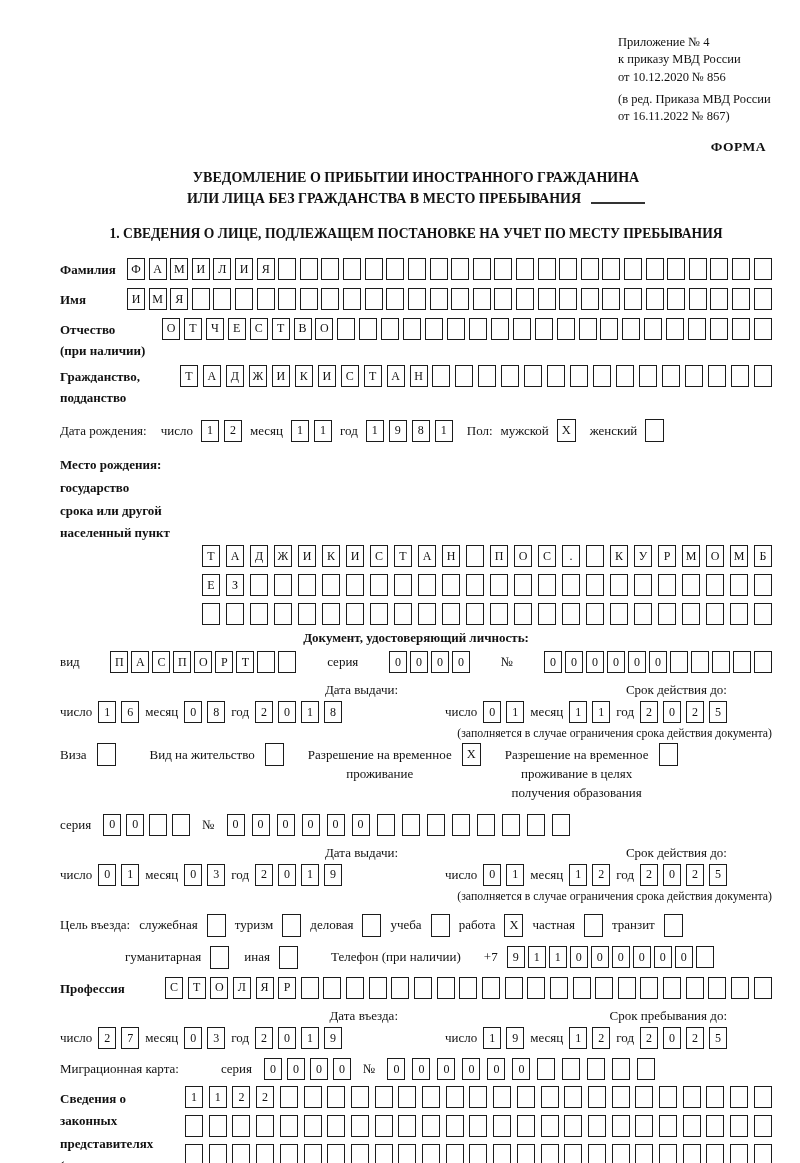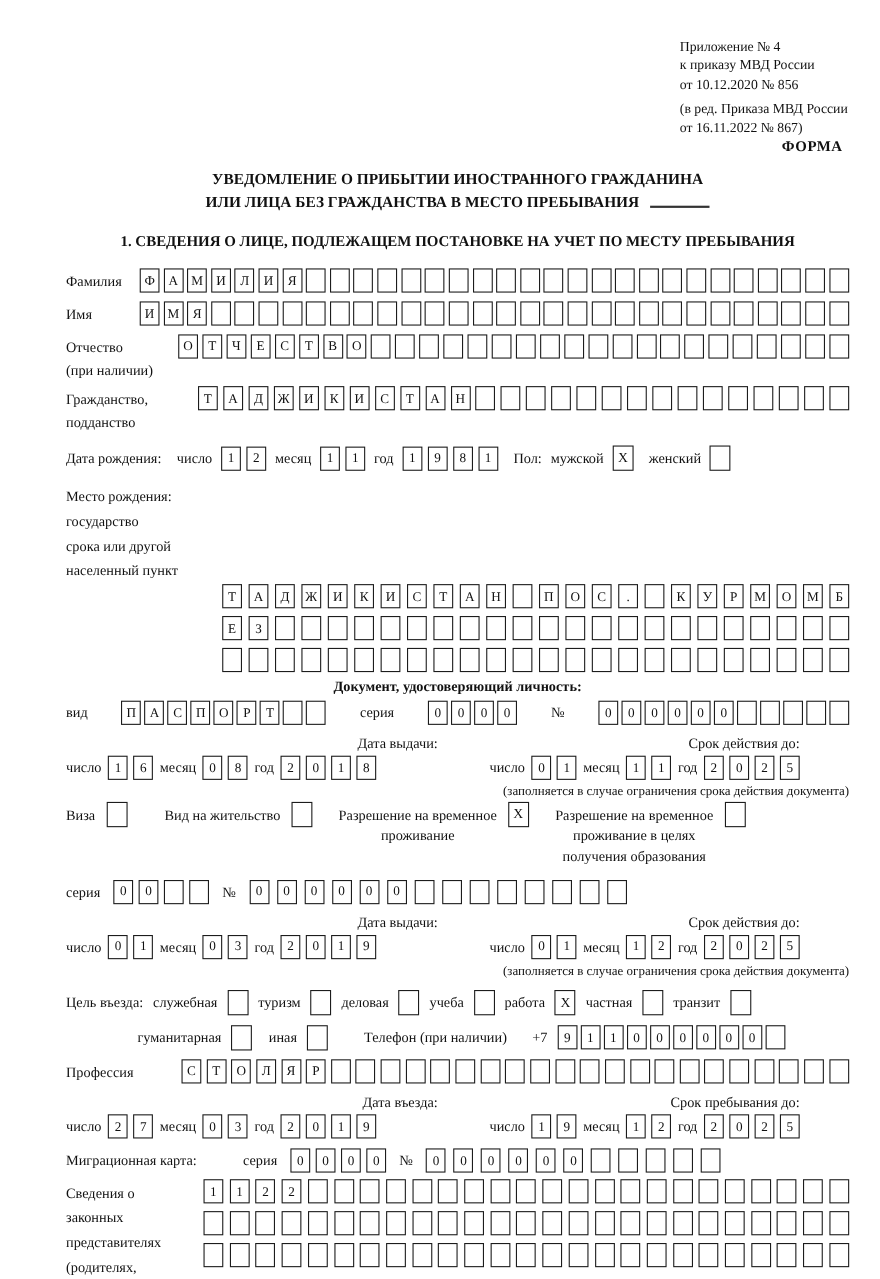--- a/index.html
+++ b/index.html
@@ -3,30 +3,30 @@
 <meta charset="utf-8">
 <style>
   html,body{margin:0;padding:0;background:#fff;}
   body{width:800px;height:1163px;overflow:hidden;color:#111;
        font-family:"Liberation Serif","DejaVu Serif",serif;font-size:13px;}
   .page{box-sizing:border-box;width:800px;height:1163px;padding:34px 28px 10px 60px;}
 
   
   .hdr{margin-left:558px;font-size:12.5px;line-height:1.38;}
   .hdr .rev{margin-top:5px;}
-  .forma{font-weight:bold;text-align:right;padding-right:6px;font-size:13.5px;letter-spacing:.5px;}
+  .forma{font-weight:bold;text-align:right;padding-right:6px;margin-top:14px;font-size:13.5px;letter-spacing:.5px;}
 
   
   .title{text-align:center;font-weight:bold;font-size:14px;margin-top:12px;line-height:1.5;}
   .uline{display:inline-block;width:54px;border-bottom:2px solid #333;margin-left:10px;transform:translateY(1px);}
   .sec1{font-weight:bold;font-size:13.6px;text-align:center;margin-top:17px;}
 
   
   .frow{display:flex;align-items:flex-start;margin-top:7px;}
-  .flabel{line-height:1.6;padding-top:2px;flex:0 0 auto;}
+  .flabel{line-height:1.6;padding-top:2px;flex:0 0 auto;font-weight:bold;}
   .cellrow{display:flex;justify-content:space-between;margin-left:auto;}
   .stack{margin-left:auto;display:flex;flex-direction:column;gap:7px;}
   .w645{width:645px}.w610{width:610px}.w592{width:592px}.w570{width:570px}.w607{width:607px}.w587{width:587px}
 
   .cell{box-sizing:border-box;width:18px;height:22px;border:1.7px solid #1c1c1c;
         display:flex;align-items:center;justify-content:center;font-size:12px;flex:0 0 auto;background:#fff;}
   .cgroup{display:flex;flex:0 0 auto;}
   .g3{gap:3px}.g5{gap:5px}.g7{gap:7px}
   .box{box-sizing:border-box;width:19px;height:23px;border:1.7px solid #1c1c1c;
        display:flex;align-items:center;justify-content:center;font-size:12.5px;flex:0 0 auto;}

